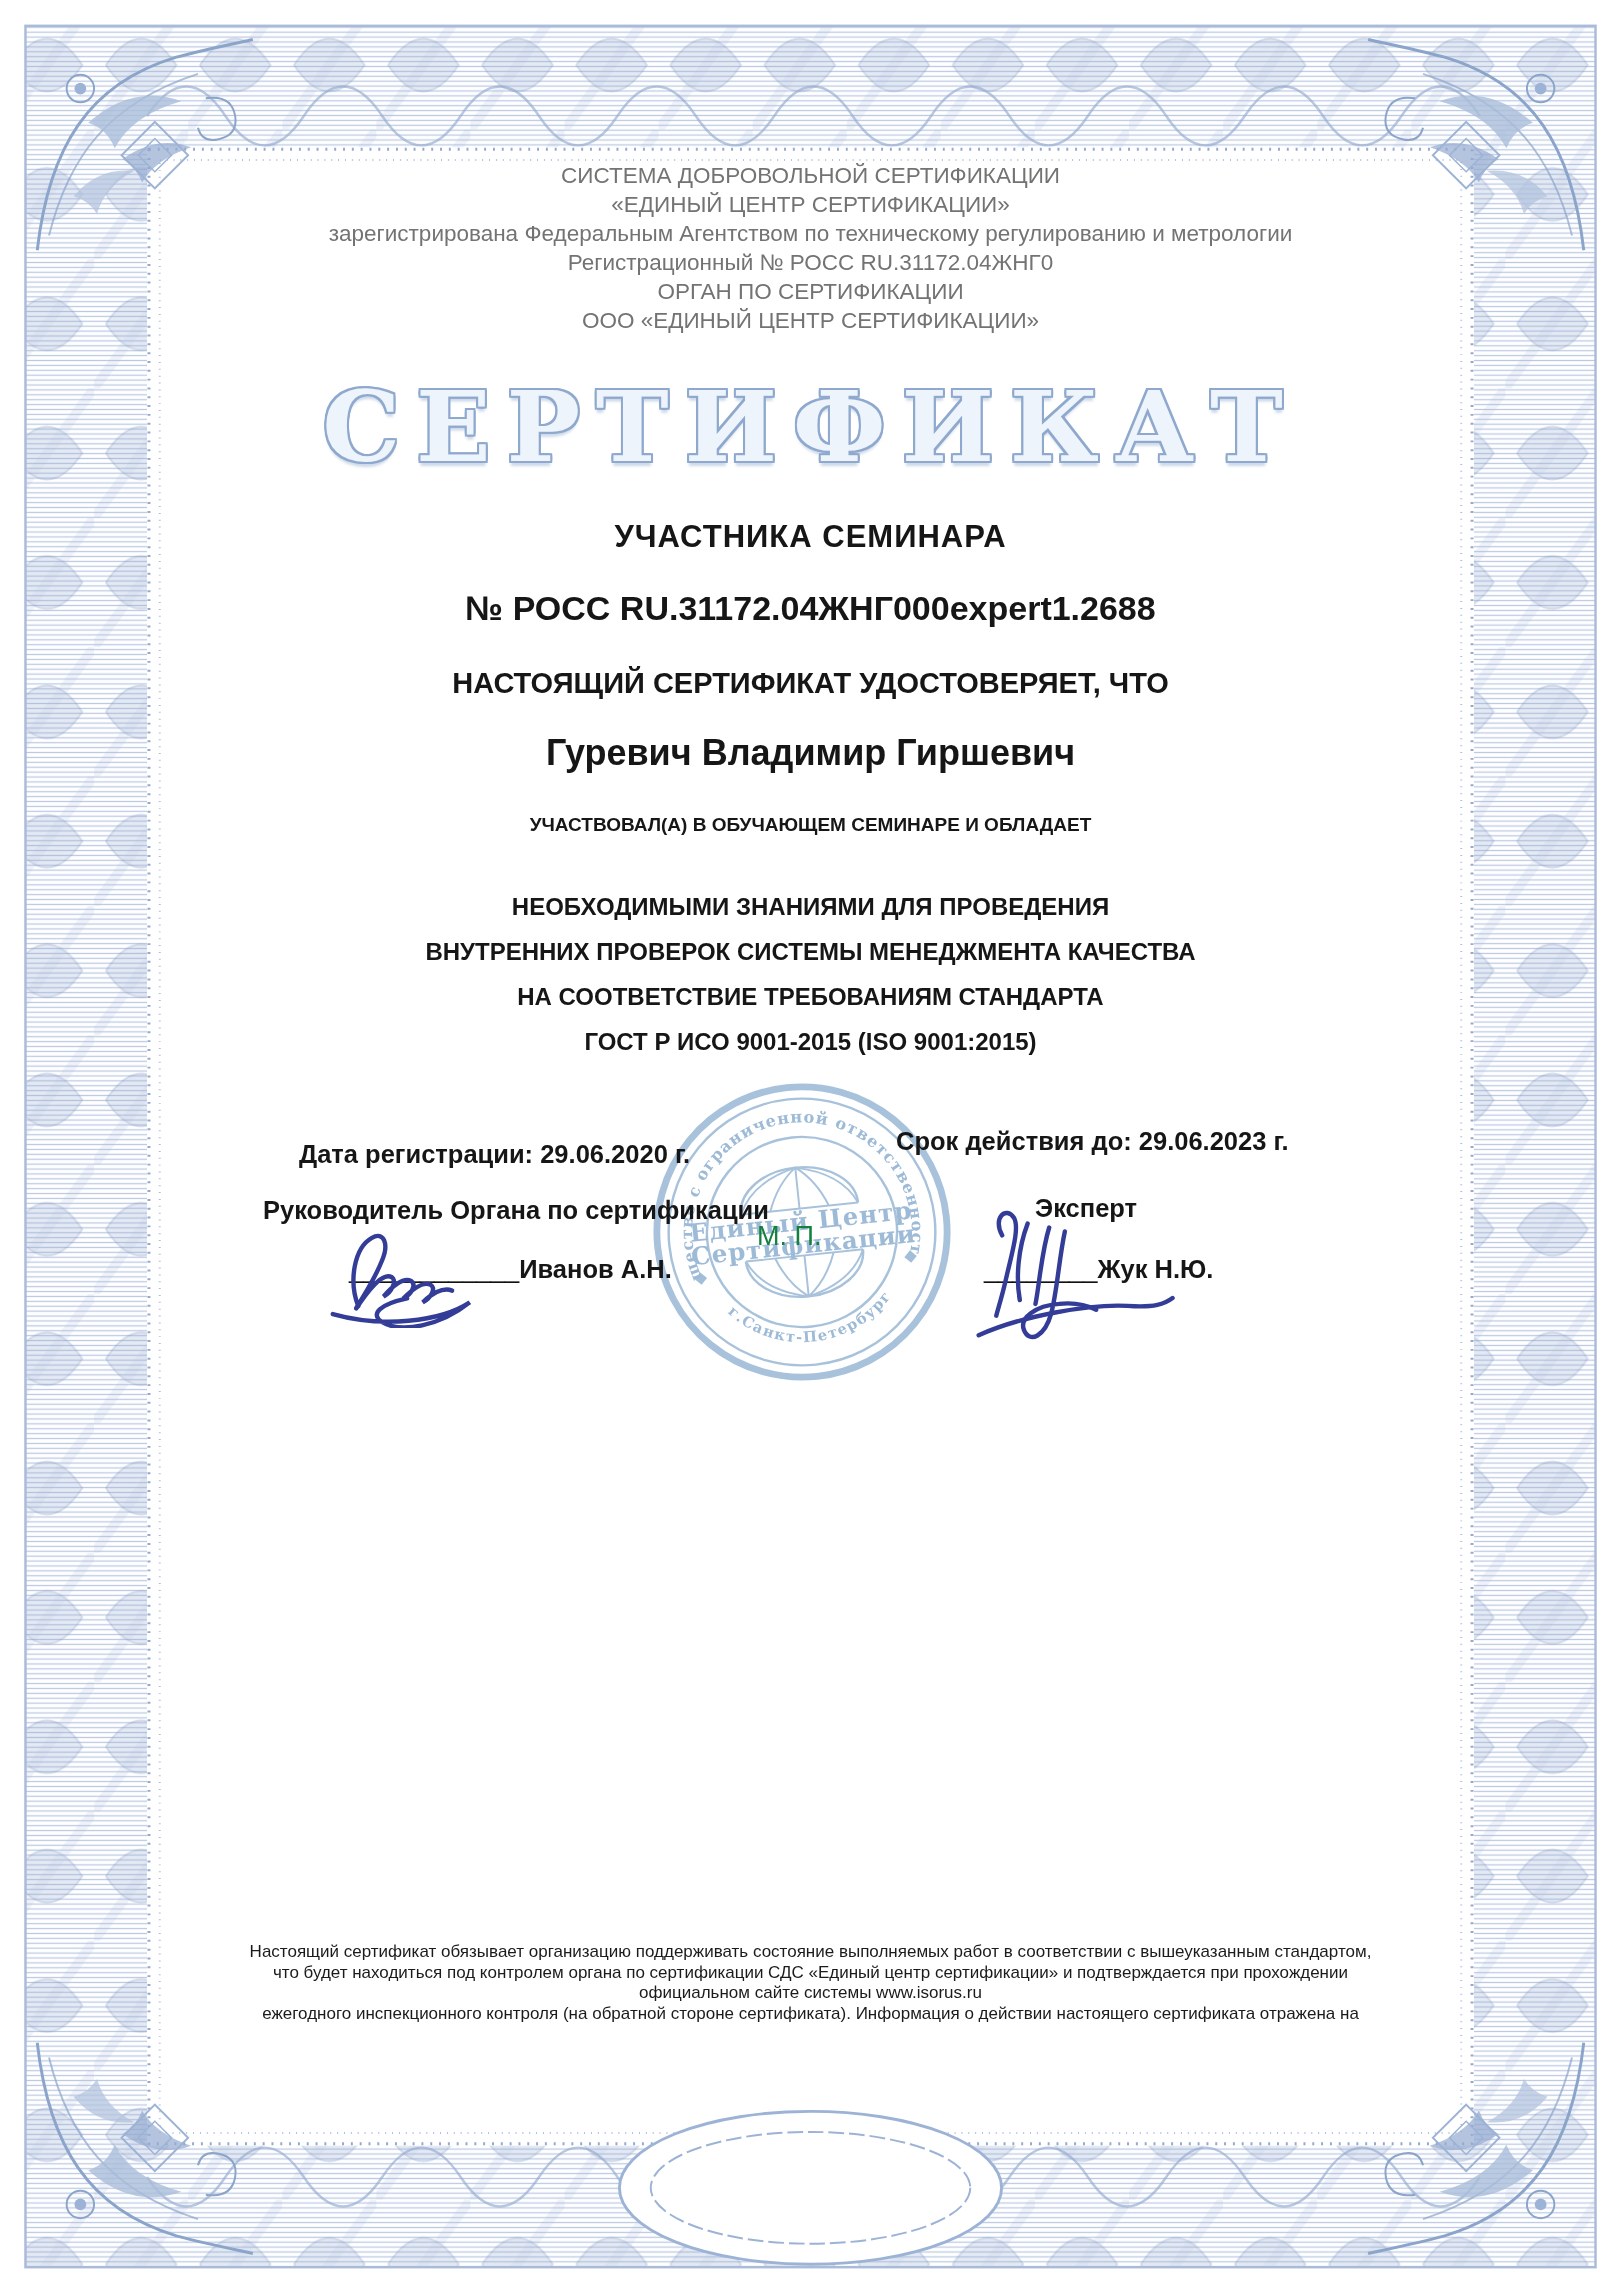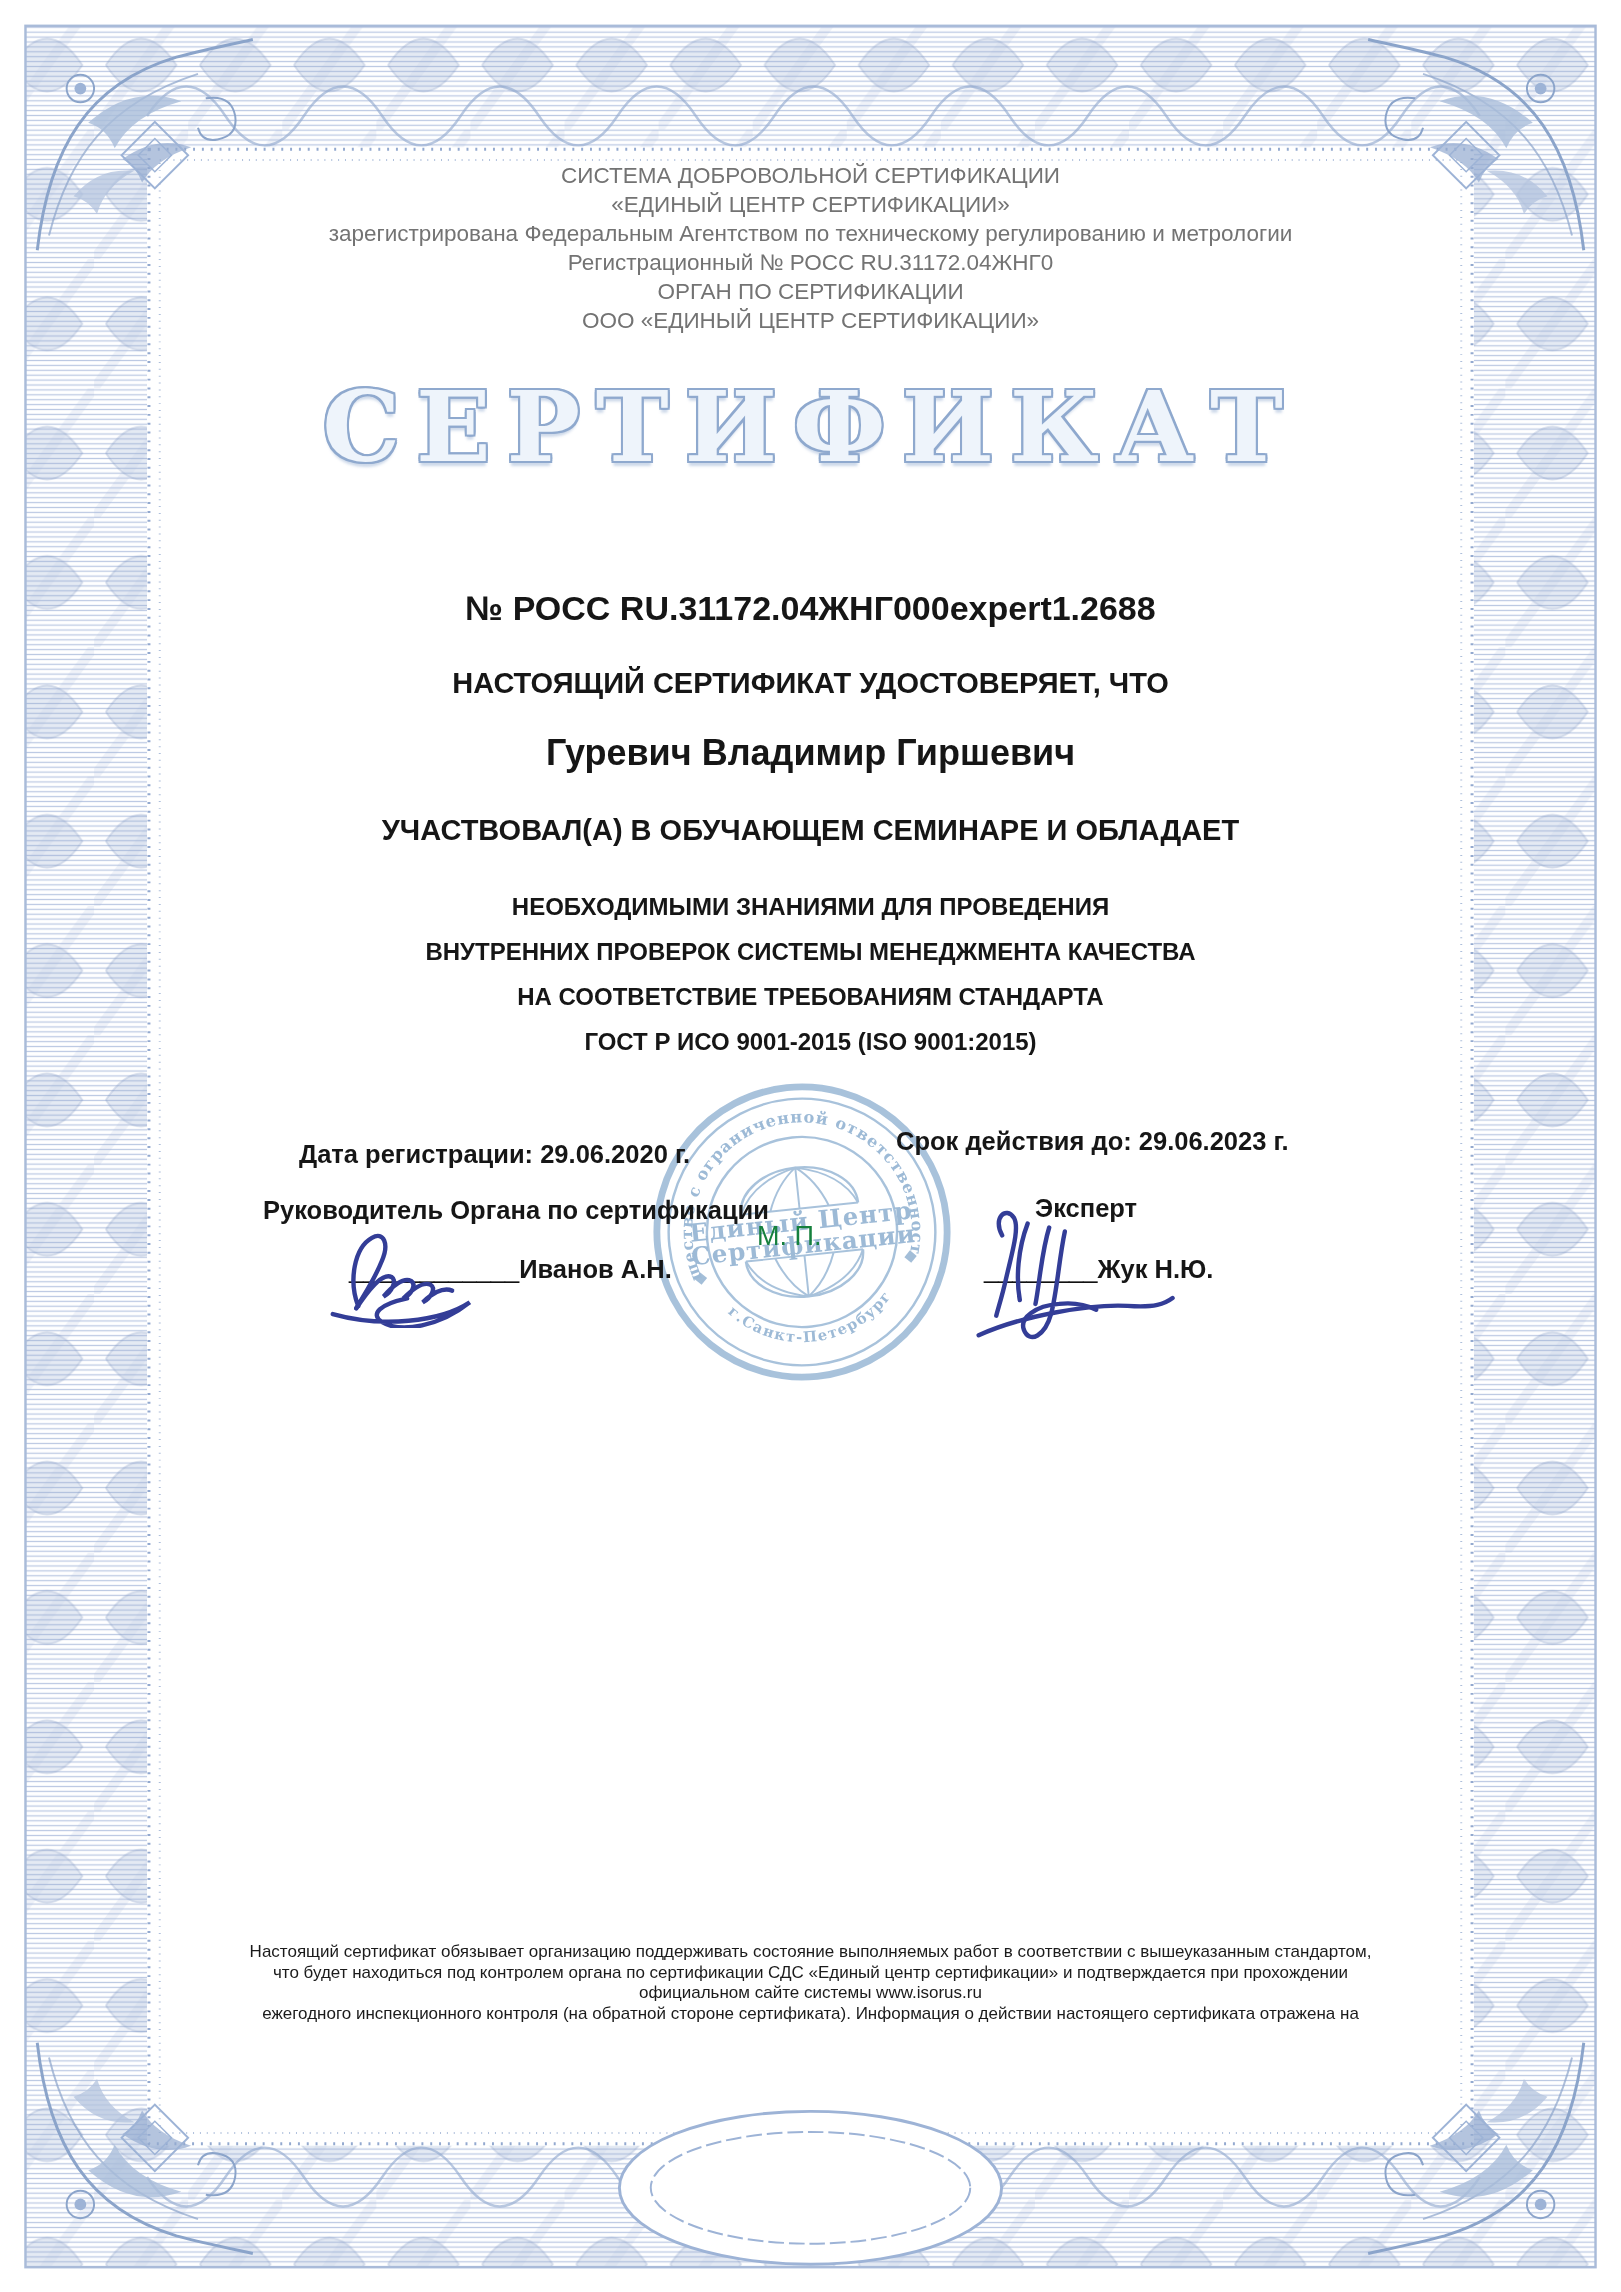--- a/index.html
+++ b/index.html
@@ -25,21 +25,21 @@
     text-shadow:
       -2px 0 #8fa9ce, 2px 0 #8fa9ce, 0 -2px #8fa9ce, 0 2px #8fa9ce,
       -2px -2px #8fa9ce, 2px 2px #8fa9ce, -2px 2px #8fa9ce, 2px -2px #8fa9ce,
       0 4.9px 2.9px rgba(143,169,206,0.45);
     white-space:nowrap;
   }
   .subtitle{font-size:31px;font-weight:700;letter-spacing:1px;}
   .cert-number{font-size:34px;font-weight:700;}
   .statement{font-size:29px;font-weight:700;}
   .holder{font-size:36px;font-weight:700;}
-  .participation{font-size:29px;font-weight:700;}
+  .participation{font-size:19px;font-weight:700;}
   .body-line{font-size:24px;font-weight:700;line-height:45px;}
   .date-label,.role-label{font-size:25.5px;font-weight:700;white-space:nowrap;}
   .sig-line{font-size:25.5px;white-space:nowrap;}
   .sig-line .dashes{font-weight:400;letter-spacing:0;color:#111;}
   .sig-line .sig-name{font-weight:700;}
   .mp-mark{font-size:27px;color:#15803d;z-index:6;}
   .footer-line{font-size:17px;line-height:20.6px;color:#1b1b1b;}
   .z-text{z-index:5;}
   .z-seal{z-index:2;}
   .z-sig{z-index:6;}
@@ -130,20 +130,21 @@
   <div class="col z-text" style="top:161px">
     <div class="hdr-line">СИСТЕМА ДОБРОВОЛЬНОЙ СЕРТИФИКАЦИИ</div>
     <div class="hdr-line">«ЕДИНЫЙ ЦЕНТР СЕРТИФИКАЦИИ»</div>
     <div class="hdr-line">зарегистрирована Федеральным Агентством по техническому регулированию и метрологии</div>
     <div class="hdr-line">Регистрационный № РОСС RU.31172.04ЖНГ0</div>
     <div class="hdr-line">ОРГАН ПО СЕРТИФИКАЦИИ</div>
     <div class="hdr-line">ООО «ЕДИНЫЙ ЦЕНТР СЕРТИФИКАЦИИ»</div>
   </div>
 
   <div class="col ornate z-text" style="top:369px">СЕРТИФИКАТ</div>
+  <div class="col subtitle z-text" style="top:519px">УЧАСТНИКА СЕМИНАРА</div>
 
   <div class="col cert-number z-text" style="top:589px">№ РОСС RU.31172.04ЖНГ000expert1.2688</div>
   <div class="col statement z-text" style="top:667px">НАСТОЯЩИЙ СЕРТИФИКАТ УДОСТОВЕРЯЕТ, ЧТО</div>
   <div class="col holder z-text" style="top:732px">Гуревич Владимир Гиршевич</div>
   <div class="col participation z-text" style="top:814px">УЧАСТВОВАЛ(А) В ОБУЧАЮЩЕМ СЕМИНАРЕ И ОБЛАДАЕТ</div>
 
   <div class="col z-text" style="top:884px">
     <div class="body-line">НЕОБХОДИМЫМИ ЗНАНИЯМИ ДЛЯ ПРОВЕДЕНИЯ</div>
     <div class="body-line">ВНУТРЕННИХ ПРОВЕРОК СИСТЕМЫ МЕНЕДЖМЕНТА КАЧЕСТВА</div>
     <div class="body-line">НА СООТВЕТСТВИЕ ТРЕБОВАНИЯМ СТАНДАРТА</div>

